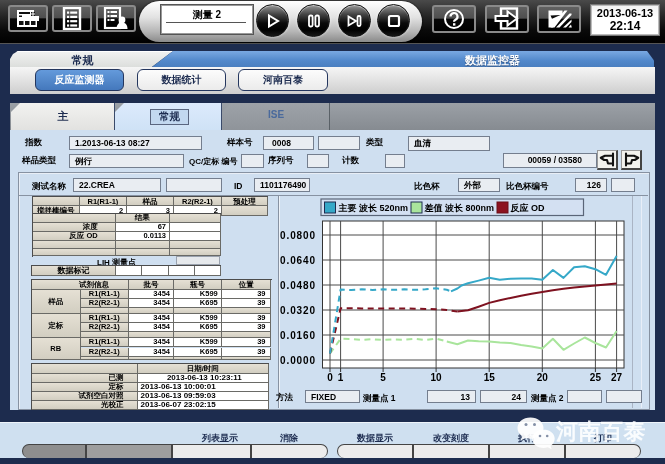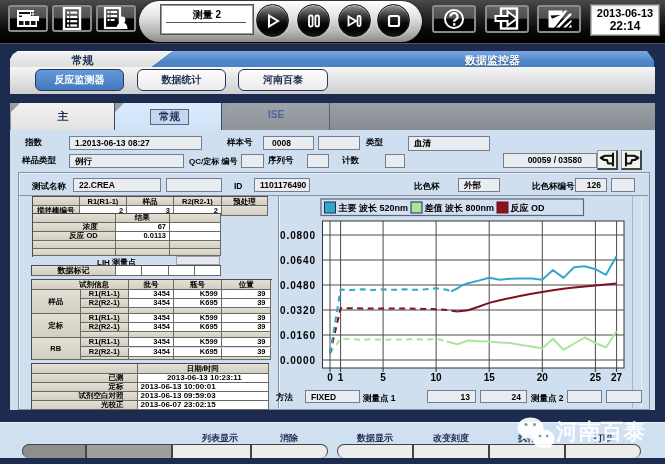--- a/index.html
+++ b/index.html
@@ -181,21 +181,21 @@
     </svg>
   </div>
 
 <div class="lbl" style="left:32px;top:181px;">测试名称</div>
 <div class="fld" style="left:73px;top:178px;width:88px;height:14px;">22.CREA</div>
 <div class="fld" style="left:166px;top:178px;width:56px;height:14px;"></div>
 <div class="lbl" style="left:234px;top:181px;">ID</div>
 <div class="fld" style="left:254px;top:178px;width:56px;height:14px;">1101176490</div>
 <div class="lbl" style="left:414px;top:181px;">比色杯</div>
 <div class="fld" style="left:458px;top:178px;width:42px;height:14px;">外部</div>
-<div class="lbl" style="left:532px;top:181px;">比色杯编号</div>
+<div class="lbl" style="left:506px;top:181px;">比色杯编号</div>
 <div class="fld fldr" style="left:575px;top:178px;width:32px;height:14px;">126</div>
 <div class="fld" style="left:611px;top:178px;width:24px;height:14px;"></div>
 <div class="ab" style="left:19px;top:195px;width:629px;height:1px;background:#8792a2;"></div>
 
 <div id="tables">
 <div class="tcell beige" style="left:33px;top:196.5px;width:46.599999999999994px;height:9.800000000000011px;text-align:center;line-height:9px;"></div>
 <div class="tcell beige" style="left:79.6px;top:196.5px;width:47.60000000000001px;height:9.800000000000011px;text-align:center;line-height:9px;"><span style="">R1(R1-1)</span></div>
 <div class="tcell beige" style="left:127.2px;top:196.5px;width:46.8px;height:9.800000000000011px;text-align:center;line-height:9px;"><span style="">样品</span></div>
 <div class="tcell beige" style="left:174px;top:196.5px;width:47.80000000000001px;height:9.800000000000011px;text-align:center;line-height:9px;"><span style="">R2(R2-1)</span></div>
 <div class="tcell beige" style="left:221.8px;top:196.5px;width:46.19999999999999px;height:9.800000000000011px;text-align:center;line-height:9px;"><span style="">预处理</span></div>

